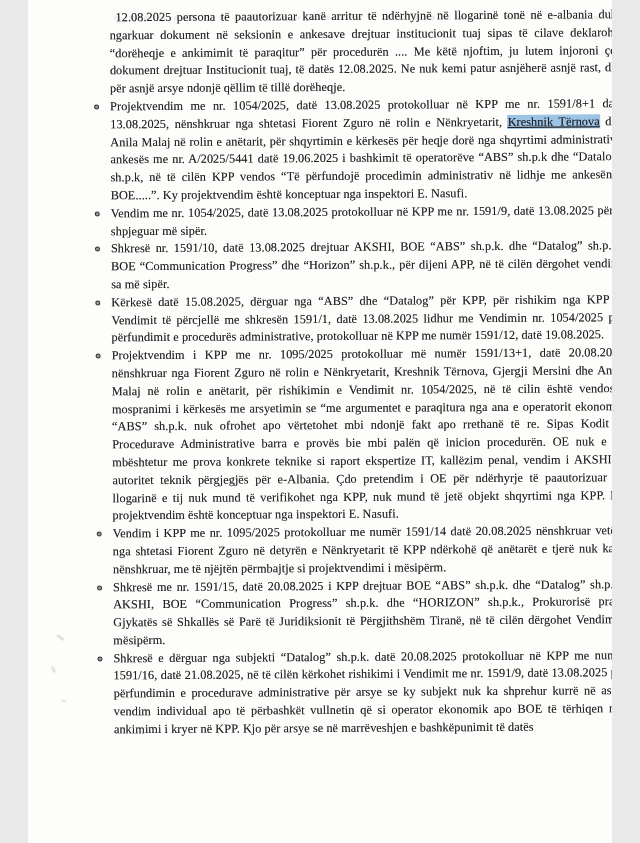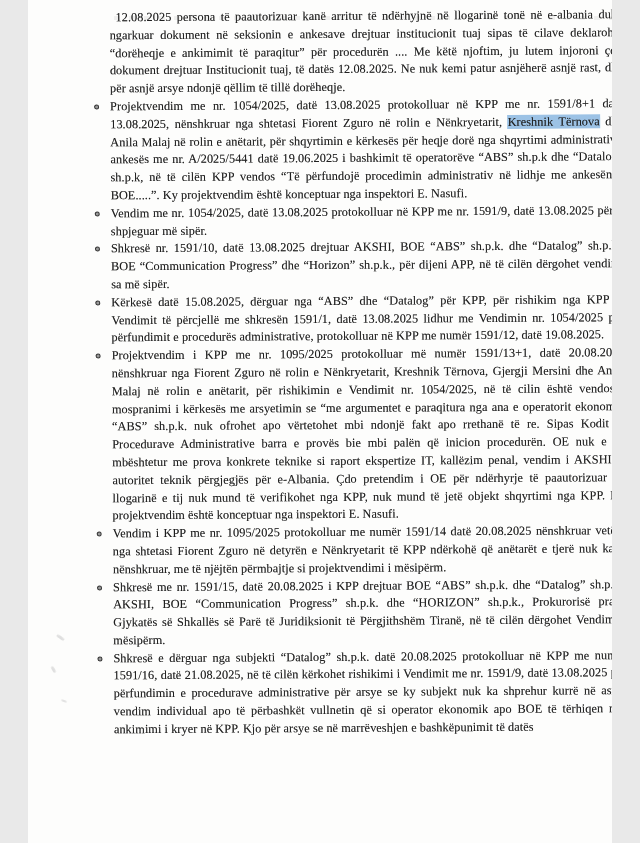--- a/index.html
+++ b/index.html
@@ -48,20 +48,21 @@
     top: 6px;
     width: 5px;
     height: 5px;
     border-radius: 50%;
     border: 1.3px solid #333;
     background: #9a9a9a;
     box-sizing: border-box;
   }
   .hl {
     background: var(--hl, #9cc2e5);
+    text-decoration: underline;
   }
   .page-number {
     position: absolute;
     left: 592px;
     top: 777px;
     font-size: 11px;
     letter-spacing: 0.5px;
     color: #000000;
     text-shadow: 0 0 0.5px rgba(25,25,25,0.4);
   }

